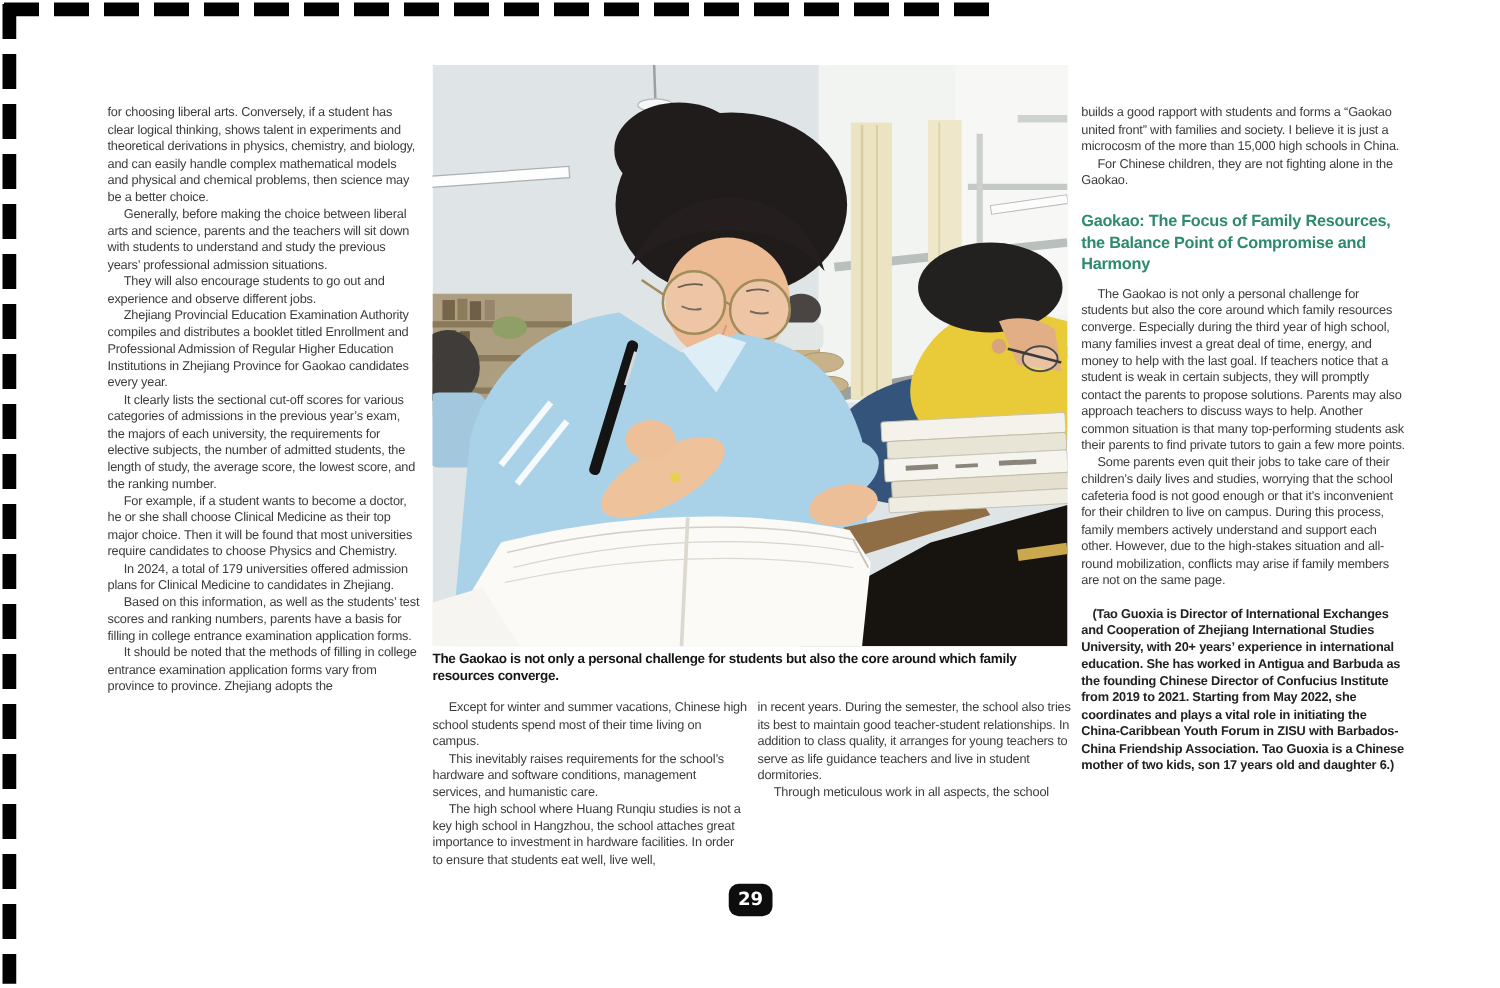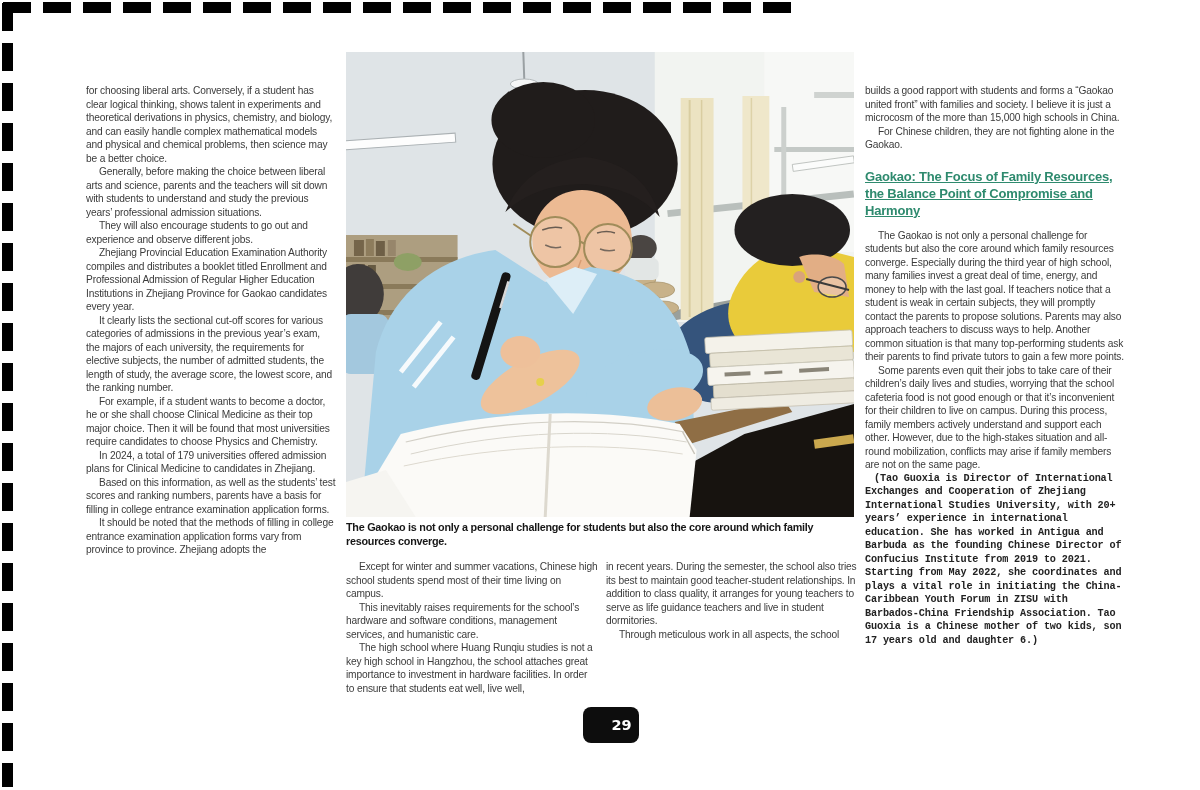--- a/index.html
+++ b/index.html
@@ -28,29 +28,29 @@
   .col-right{left:865px;top:84px;width:260px;}
   .photo{position:absolute;left:346px;top:52px;width:508px;height:465px;}
   .photo svg{width:100%;height:100%;display:block;}
   .caption{
     position:absolute;left:346px;top:520px;width:507px;
     font-weight:bold;font-size:10.8px;line-height:14px;
     color:var(--caption-color,#171717);letter-spacing:-0.25px;
   }
   .section-heading{
     font-weight:bold;font-size:13px;line-height:17px;letter-spacing:-0.2px;
-    color:var(--heading-color,#2e8a6e);margin:16px 0 10px 0;text-decoration:underline;
-  }
-  .bio{font-weight:bold;color:#222222;font-family:Liberation Mono, monospace;}
+    color:var(--heading-color,#2e8a6e);margin:16px 0 10px 0;
+  }
+  .bio{font-weight:bold;color:#222222;margin-top:13px;}
   .bio p{text-indent:9px;}
   .page-badge{
-    position:absolute;left:583px;top:707px;width:35px;height:36px;
+    position:absolute;left:583px;top:707px;width:35px;height:26px;
     background:var(--badge-bg,#0d0d0d);color:var(--badge-text,#fff);
     border-radius:8px;display:flex;align-items:center;justify-content:center;
-    font-weight:bold;font-size:14.5px;font-family:"DejaVu Sans",sans-serif;padding-left:21px;
+    font-weight:bold;font-size:14.5px;font-family:"DejaVu Sans",sans-serif;
   }
 </style>
 </head>
 <body>
 
 <div class="edge-marks-left"></div>
 <div class="edge-marks-top"></div>
 
 <div class="col col-left indent-rest">
     <p>for choosing liberal arts. Conversely, if a student has clear logical thinking, shows talent in experiments and theoretical derivations in physics, chemistry, and biology, and can easily handle complex mathematical models and physical and chemical problems, then science may be a better choice.</p>

